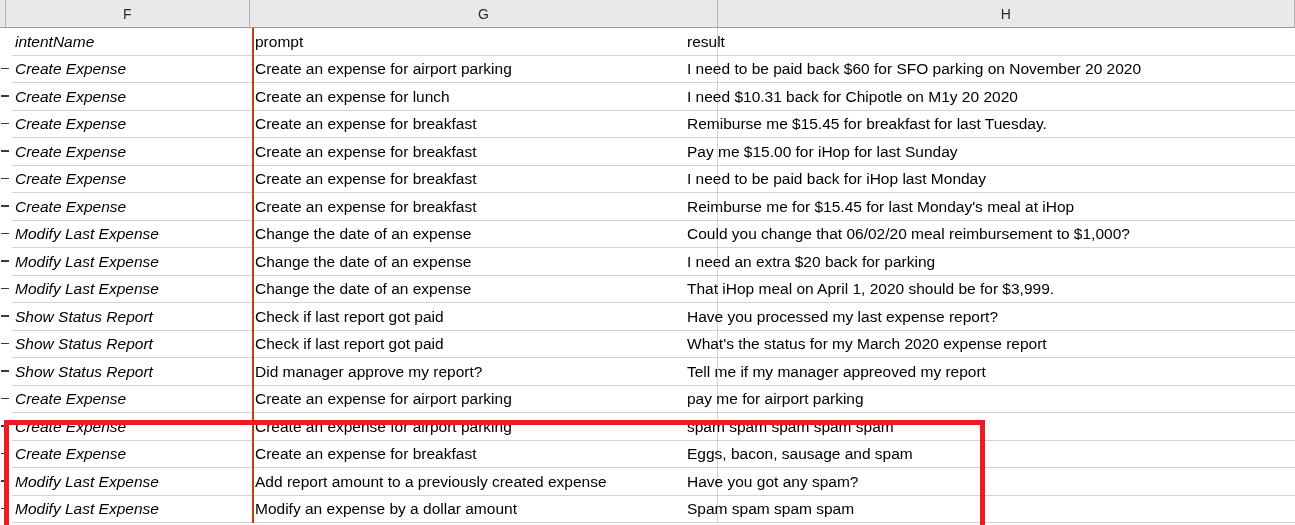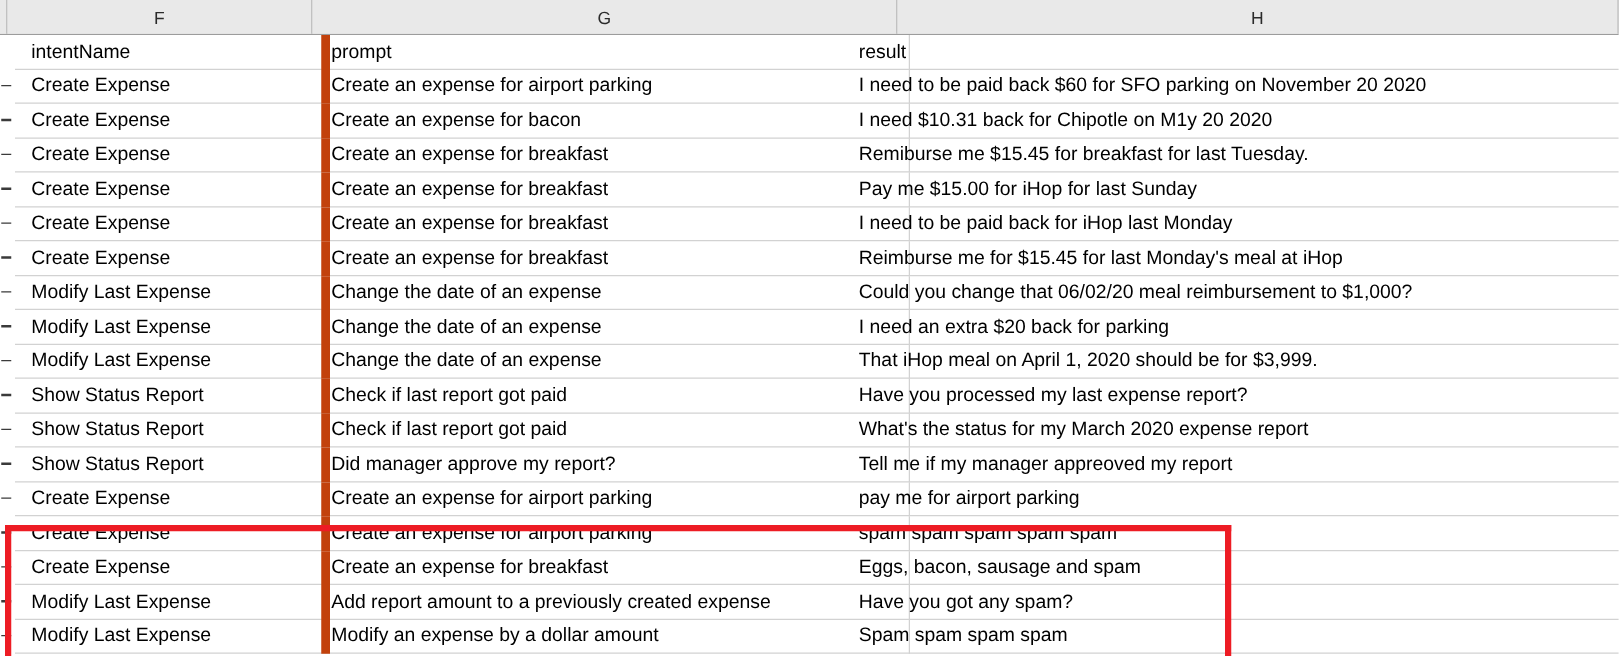--- a/index.html
+++ b/index.html
@@ -82,22 +82,22 @@
     align-items: center;
     white-space: nowrap;
     overflow: hidden;
     font-size: 15.5px;
     color: #000000;
     font-family: "Liberation Sans", sans-serif;
     padding-left: 5px;
     background: transparent;
   }
   .cell.col-e { left: 0px;   width: 6px;   border-right: 1px solid #d2d2d2; padding-left: 0; }
-  .cell.col-f { left: 20px;   width: 244px; border-right: 7px solid #c2410c; }
-  .cell.col-g { left: 260px; width: 468px; border-right: 1px solid #d2d2d2; }
+  .cell.col-f { left: 10px;   width: 244px; border-right: 2px solid #c2410c; font-style: italic; }
+  .cell.col-g { left: 250px; width: 468px; border-right: 1px solid #d2d2d2; }
   .cell.col-h { left: 682px; width: 577px; text-align: center; }
 
   
   .red-box {
     position: absolute;
     left: 4px;
     top: 420px;
     width: 981px;
     height: 110px;
     border: 5px solid #ed1c24;
@@ -127,21 +127,21 @@
       </div>
       <div class="row" style="top: 27.5px;">
         <div class="cell col-e"></div>
         <div class="cell col-f">Create Expense</div>
         <div class="cell col-g">Create an expense for airport parking</div>
         <div class="cell col-h">I need to be paid back $60 for SFO parking on November 20 2020</div>
       </div>
       <div class="row" style="top: 55px;">
         <div class="cell col-e"></div>
         <div class="cell col-f">Create Expense</div>
-        <div class="cell col-g">Create an expense for bacon</div>
+        <div class="cell col-g">Create an expense for lunch</div>
         <div class="cell col-h">I need $10.31 back for Chipotle on M1y 20 2020</div>
       </div>
       <div class="row" style="top: 82.5px;">
         <div class="cell col-e"></div>
         <div class="cell col-f">Create Expense</div>
         <div class="cell col-g">Create an expense for breakfast</div>
         <div class="cell col-h">Remiburse me $15.45 for breakfast for last Tuesday.</div>
       </div>
       <div class="row" style="top: 110px;">
         <div class="cell col-e"></div>

